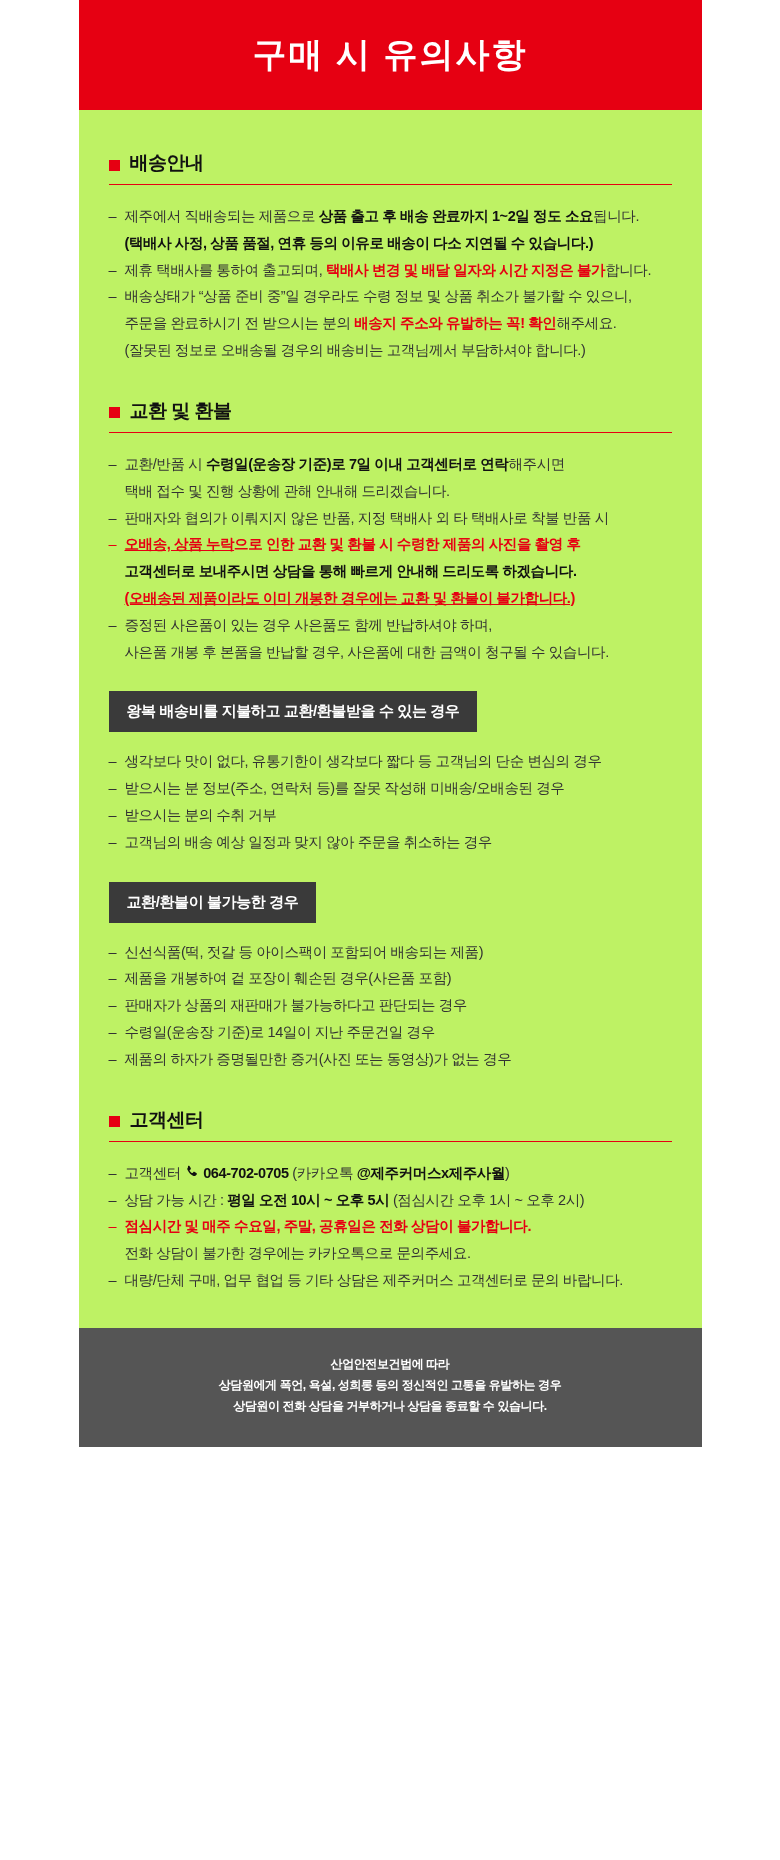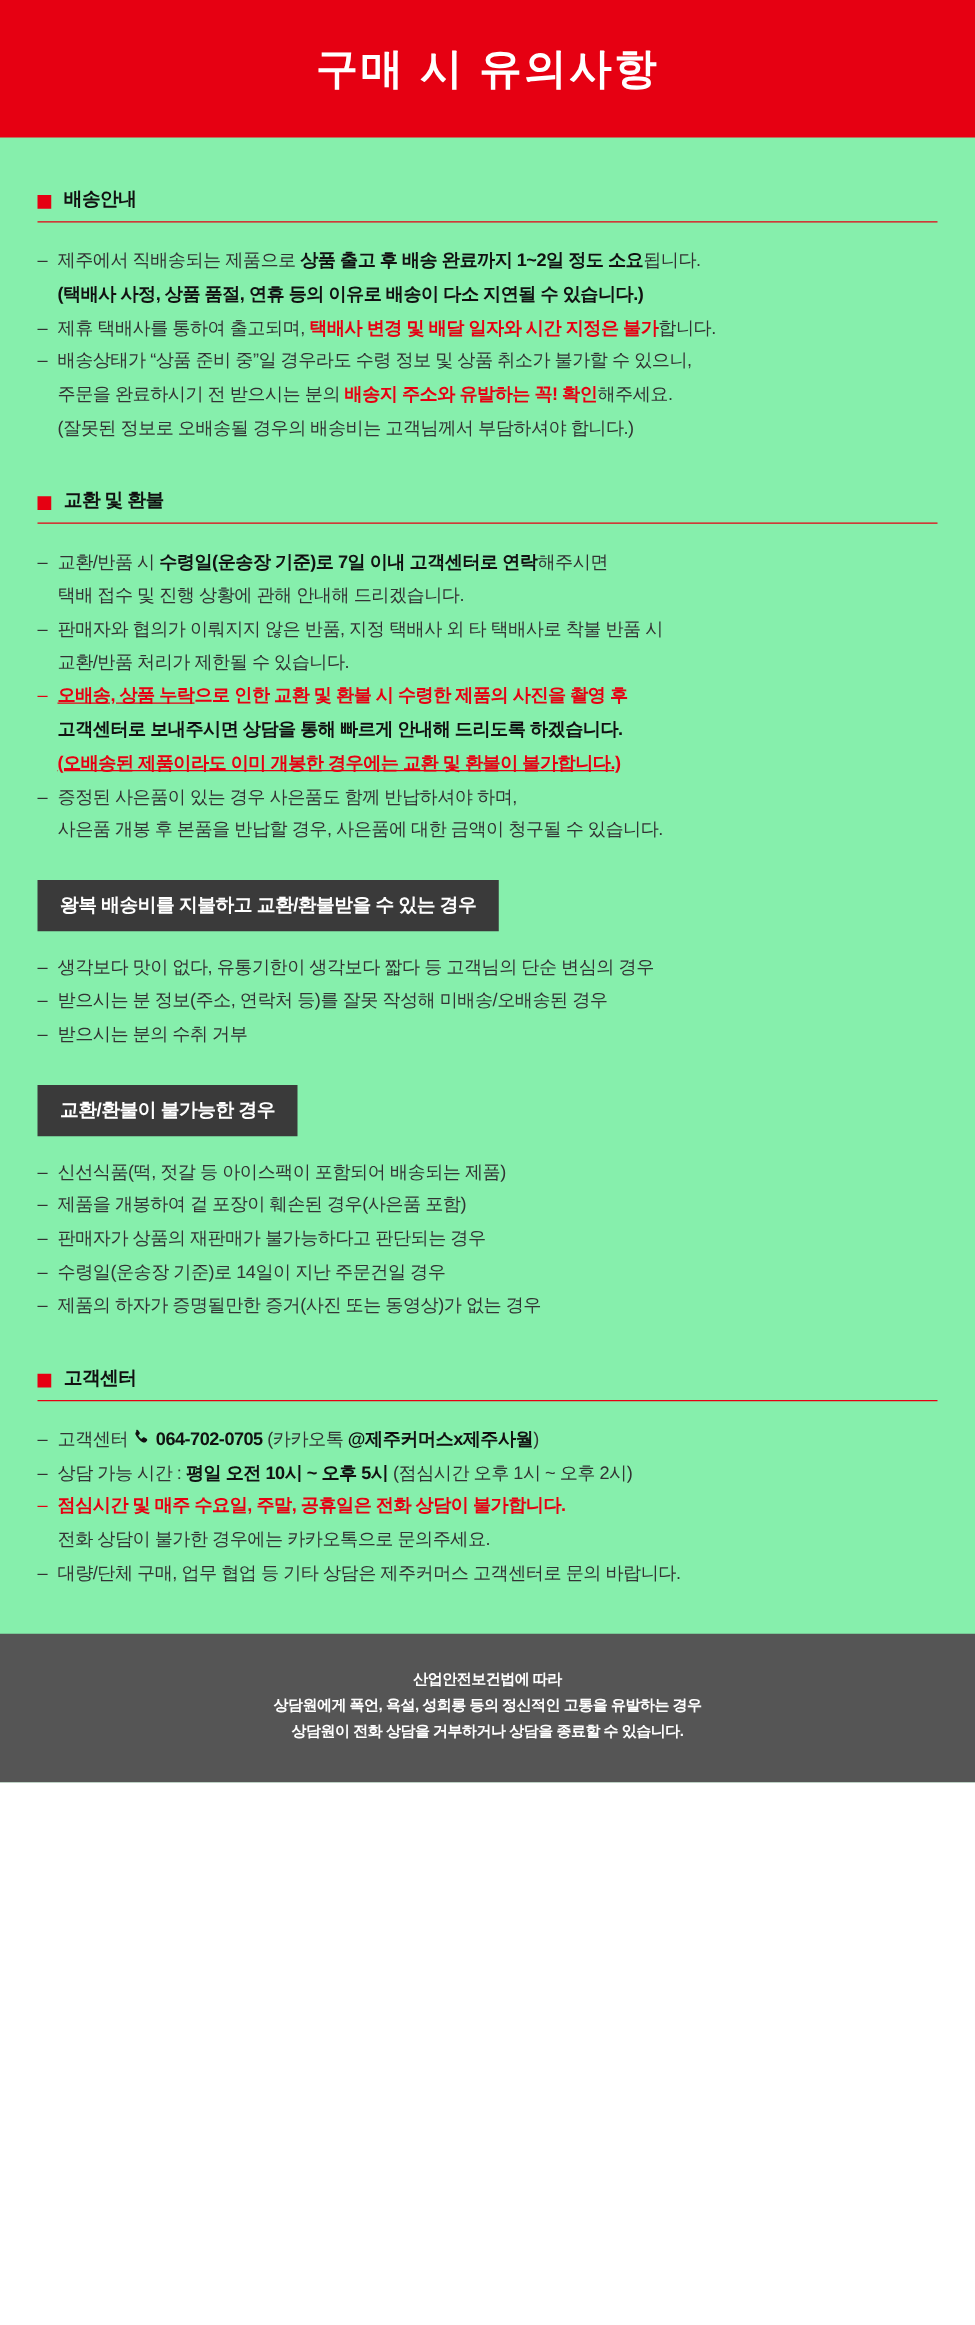--- a/index.html
+++ b/index.html
@@ -7,23 +7,23 @@
     padding: 0;
   }
   body {
     width: 780px;
     background: #ffffff;
     font-family: "Liberation Sans", "DejaVu Sans", sans-serif;
     color: #222222;
     -webkit-font-smoothing: antialiased;
   }
   .page {
-    width: 780px;
+    width: 623px;
     margin: 0 auto;
-    background: #86efac;
+    background: #bef264;
     position: relative;
   }
 
   
   .header {
     background: #e60012;
     height: 110px;
     display: flex;
     align-items: center;
     justify-content: center;
@@ -54,21 +54,21 @@
   .sq {
     width: 11px;
     height: 11px;
     background: #e60012;
     display: inline-block;
     flex: 0 0 auto;
     position: relative;
     top: 2px;
   }
   .section-heading-text {
-    font-size: 15px;
+    font-size: 19px;
     font-weight: bold;
     color: #111111;
     letter-spacing: -0.5px;
   }
   .rule {
     border: 0;
     border-top: 1px solid #e60012;
     margin: 0 0 18px 0;
     height: 0;
   }
@@ -177,31 +177,31 @@
       <div class="section">
         <div class="section-heading">
           <span class="sq"></span>
           <span class="section-heading-text">교환 및 환불</span>
         </div>
         <hr class="rule">
         <ul class="lines">
           <li class="dash"><span>교환/반품 시 </span><span class="em">수령일(운송장 기준)로 7일 이내 고객센터로 연락</span><span>해주시면</span></li>
           <li class="cont"><span>택배 접수 및 진행 상황에 관해 안내해 드리겠습니다.</span></li>
           <li class="dash"><span>판매자와 협의가 이뤄지지 않은 반품, 지정 택배사 외 타 택배사로 착불 반품 시</span></li>
-          <li class="cont"><span>교환/반품 처리가 제한될 수 있습니다.</span></li>
           <li class="dash red"><span class="emredu">오배송, 상품 누락</span><span class="emred">으로 인한 교환 및 환불 시 수령한 제품의 사진을 촬영 후</span></li>
           <li class="cont"><span class="em">고객센터로 보내주시면 상담을 통해 빠르게 안내해 드리도록 하겠습니다.</span></li>
           <li class="cont red"><span class="emredu">(오배송된 제품이라도 이미 개봉한 경우에는 교환 및 환불이 불가합니다.)</span></li>
           <li class="dash"><span>증정된 사은품이 있는 경우 사은품도 함께 반납하셔야 하며,</span></li>
           <li class="cont"><span>사은품 개봉 후 본품을 반납할 경우, 사은품에 대한 금액이 청구될 수 있습니다.</span></li>
         </ul>
         <div class="subbar-wrap"><div class="subbar">왕복 배송비를 지불하고 교환/환불받을 수 있는 경우</div><ul class="lines">
             <li class="dash"><span>생각보다 맛이 없다, 유통기한이 생각보다 짧다 등 고객님의 단순 변심의 경우</span></li>
             <li class="dash"><span>받으시는 분 정보(주소, 연락처 등)를 잘못 작성해 미배송/오배송된 경우</span></li>
             <li class="dash"><span>받으시는 분의 수취 거부</span></li>
+            <li class="dash"><span>고객님의 배송 예상 일정과 맞지 않아 주문을 취소하는 경우</span></li>
           </ul></div>
         <div class="subbar-wrap"><div class="subbar">교환/환불이 불가능한 경우</div><ul class="lines">
             <li class="dash"><span>신선식품(떡, 젓갈 등 아이스팩이 포함되어 배송되는 제품)</span></li>
             <li class="dash"><span>제품을 개봉하여 겉 포장이 훼손된 경우(사은품 포함)</span></li>
             <li class="dash"><span>판매자가 상품의 재판매가 불가능하다고 판단되는 경우</span></li>
             <li class="dash"><span>수령일(운송장 기준)로 14일이 지난 주문건일 경우</span></li>
             <li class="dash"><span>제품의 하자가 증명될만한 증거(사진 또는 동영상)가 없는 경우</span></li>
           </ul></div>
       </div>
       <div class="section">

